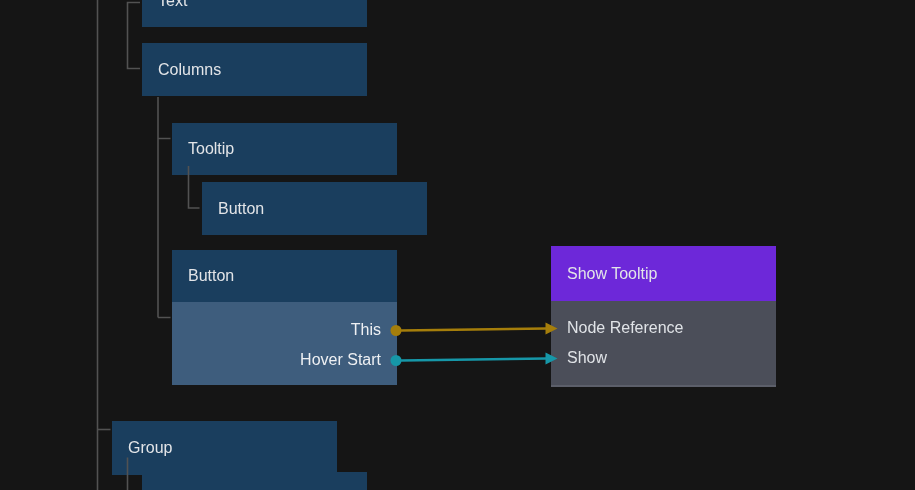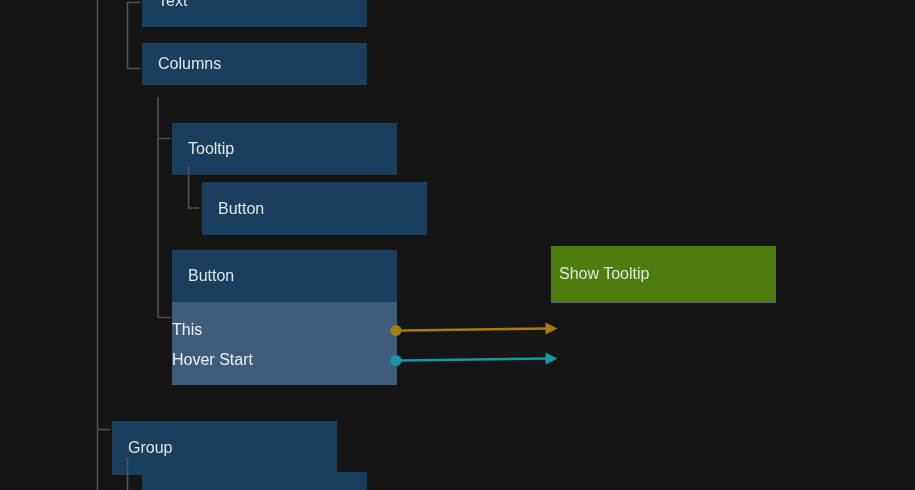--- a/index.html
+++ b/index.html
@@ -33,38 +33,39 @@
   }
   .ports {
     background: #3e5d7d;
     height: 83px;
     padding-top: 13px;
     box-sizing: border-box;
   }
   .port-row {
     height: 30px;
     line-height: 30px;
+    text-align: right;
     padding-right: 16px;
     color: #eef0f3;
     font-size: 16px;
   }
   .action-panel {
     position: absolute;
     left: 551px;
     top: 246px;
     width: 225px;
     color: #e3e5e8;
     border-bottom: 2px solid #5c5f6a;
   }
   .action-header {
-    background: #4d7c0f;
+    background: #6d28d9;
     height: 55px;
     display: flex;
     align-items: center;
-    padding-left: 8px;
+    padding-left: 16px;
     font-size: 16px;
   }
   .action-body {
     background: #4b4e59;
     height: 84px;
     padding-top: 12px;
     box-sizing: border-box;
   }
   .action-row {
     height: 30px;
@@ -82,21 +83,21 @@
 </style>
 </head>
 <body>
 
 <div id="stage">
 
   <div class="node" style="left:142px; top:-26px; height:53px;">
     <div class="node-header">Text</div>
   </div>
 
-  <div class="node" style="left:142px; top:43px; height:42px;">
+  <div class="node" style="left:142px; top:43px; height:53px;">
     <div class="node-header">Columns</div>
   </div>
 
   <div class="node" style="left:172px; top:123px; height:52px;">
     <div class="node-header">Tooltip</div>
   </div>
 
   <div class="node" style="left:202px; top:182px; height:53px;">
     <div class="node-header">Button</div>
   </div>
@@ -110,20 +111,24 @@
   </div>
 
   <div class="node" style="left:112px; top:403px; height:54px;margin-top:18px;">
     <div class="node-header">Group</div>
   </div>
 
   <div class="node" style="left:142px; top:472px; height:53px;"></div>
 
   <div class="action-panel">
     <div class="action-header">Show Tooltip</div>
+    <div class="action-body">
+      <div class="action-row">Node Reference</div>
+      <div class="action-row">Show</div>
+    </div>
   </div>
 
   <svg id="overlay" width="915" height="490">
 
     <path d="M97.5 0 V490" fill="none" stroke-width="1.6" stroke="#525252"></path>
     <path d="M97.5 429.5 H110.5" fill="none" stroke-width="1.6" stroke="#525252"></path>
     <path d="M140 2.5 H127.5 V68.5 H140" fill="none" stroke-width="1.6" stroke="#525252"></path>
     <path d="M158 97 V317.5 M158 138.5 H170.5 M158 317.5 H170.5" fill="none" stroke-width="1.6" stroke="#525252"></path>
     <path d="M188.5 166 V208 H199.5" fill="none" stroke-width="1.6" stroke="#525252"></path>
     <path d="M127.5 457.5 V490" fill="none" stroke-width="1.6" stroke="#525252"></path>

